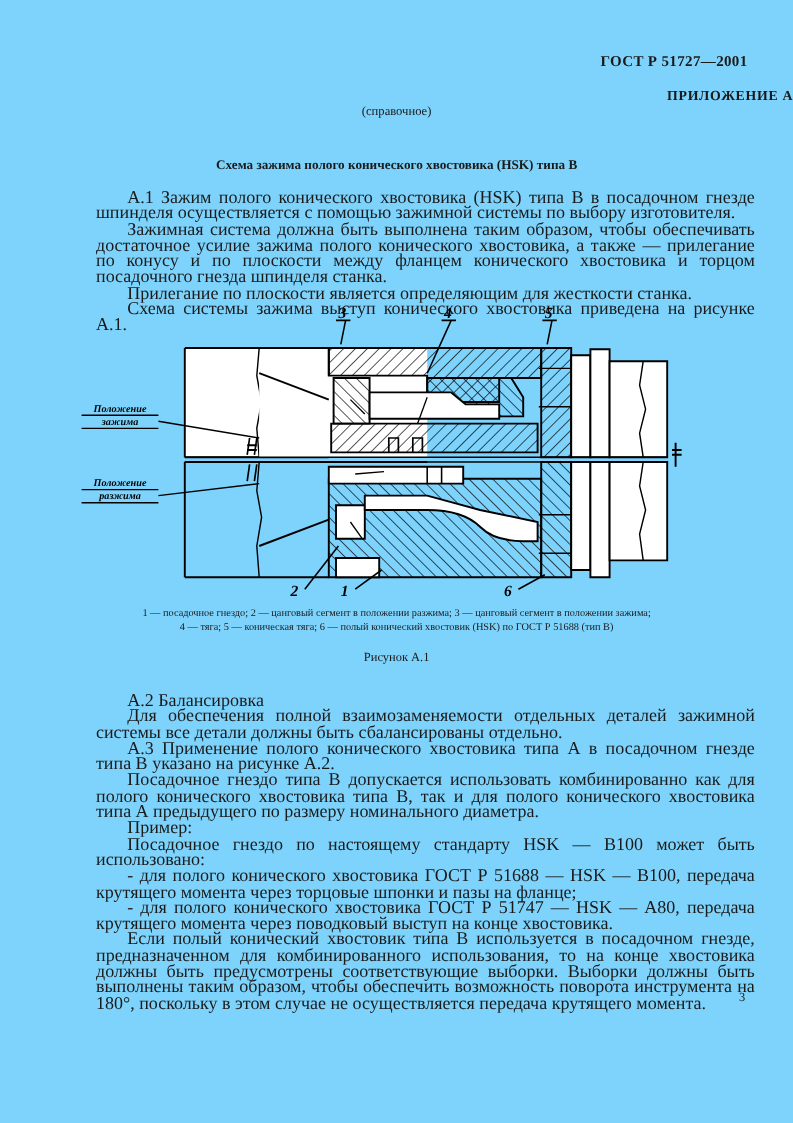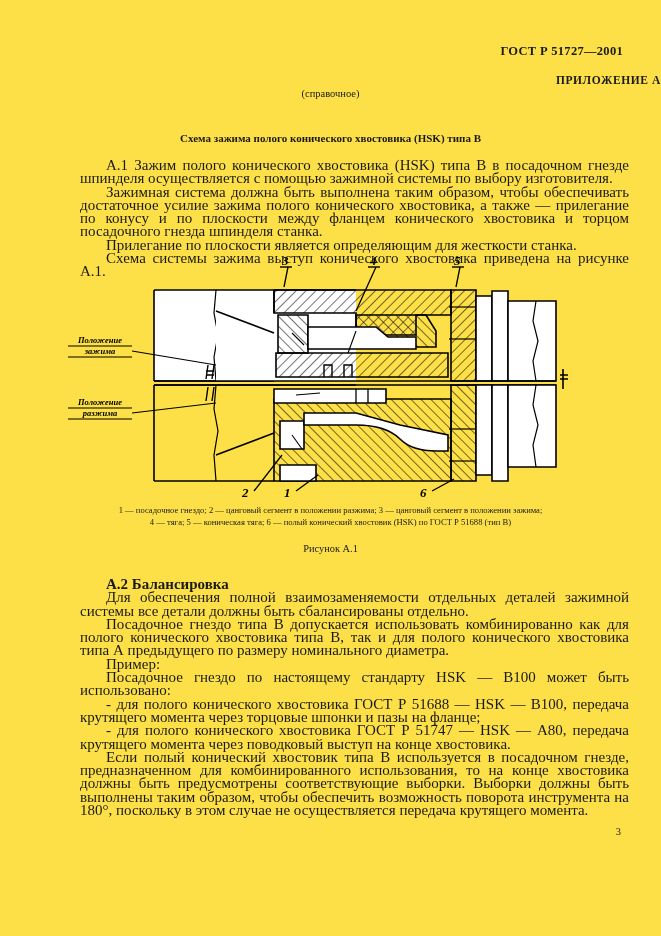--- a/index.html
+++ b/index.html
@@ -14,21 +14,21 @@
     position: relative;
     font-family: "Liberation Serif", "DejaVu Serif", serif;
     color: #1a1a1a;
     overflow: hidden;
   }
   .page {
     position: absolute;
     left: 0; top: 0;
     width: 661px;
     height: 936px;
-    background: #fde047;
+    background: #7dd3fc;
   }
   .std-header {
     position: absolute;
     right: 38px;
     top: 44px;
     font-size: 12.5px;
     font-weight: bold;
     letter-spacing: 0.3px;
     white-space: nowrap;
   }
@@ -70,21 +70,21 @@
   .body-text p {
     margin: 0;
     text-indent: 26px;
   }
   .body-text p.dash {
     text-indent: 26px;
   }
   #para-block-1 { top: 159px; }
   #para-block-2 { top: 578px; }
   .sub-head {
-    font-weight: bold;
+    font-weight: normal;
   }
   
   .figure {
     position: absolute;
     left: 56px;
     top: 253px;
     width: 549px;
     height: 245px;
   }
   .fig-caption {
@@ -268,20 +268,21 @@
   <div class="fig-caption">
     <div>1 — посадочное гнездо; 2 — цанговый сегмент в положении разжима; 3 — цанговый сегмент в положении зажима;</div>
     <div>4 — тяга; 5 — коническая тяга; 6 — полый конический хвостовик (HSK) по ГОСТ Р 51688 (тип В)</div>
   </div>
 
   <div class="fig-number">Рисунок А.1</div>
 
   <div class="body-text" id="para-block-2">
     <p class="sub-head">А.2 Балансировка</p>
     <p>Для обеспечения полной взаимозаменяемости отдельных деталей зажимной системы все детали должны быть сбалансированы отдельно.</p>
+    <p>А.3 Применение полого конического хвостовика типа А в посадочном гнезде типа В указано на рисунке А.2.</p>
     <p>Посадочное гнездо типа В допускается использовать комбинированно как для полого конического хвостовика типа В, так и для полого конического хвостовика типа А предыдущего по размеру номинального диаметра.</p>
     <p>Пример:</p>
     <p>Посадочное гнездо по настоящему стандарту HSK — В100 может быть использовано:</p>
     <p class="dash">- для полого конического хвостовика ГОСТ Р 51688 — HSK — В100, передача крутящего момента через торцовые шпонки и пазы на фланце;</p>
     <p class="dash">- для полого конического хвостовика ГОСТ Р 51747 — HSK — А80, передача крутящего момента через поводковый выступ на конце хвостовика.</p>
     <p>Если полый конический хвостовик типа В используется в посадочном гнезде, предназначенном для комбинированного использования, то на конце хвостовика должны быть предусмотрены соответствующие выборки. Выборки должны быть выполнены таким образом, чтобы обеспечить возможность поворота инструмента на 180°, поскольку в этом случае не осуществляется передача крутящего момента.</p>
   </div>
 
   <div class="page-number">3</div>
 

